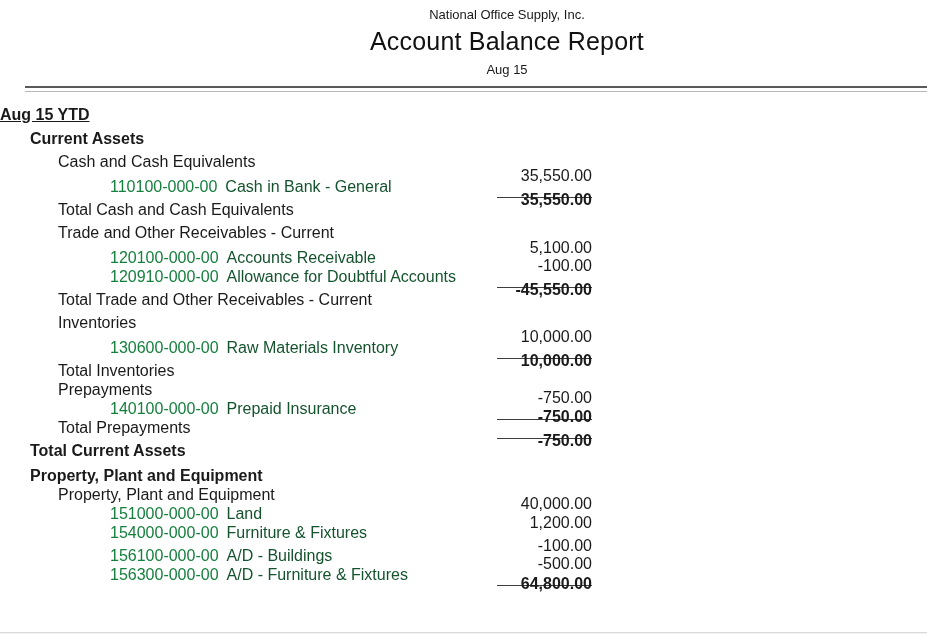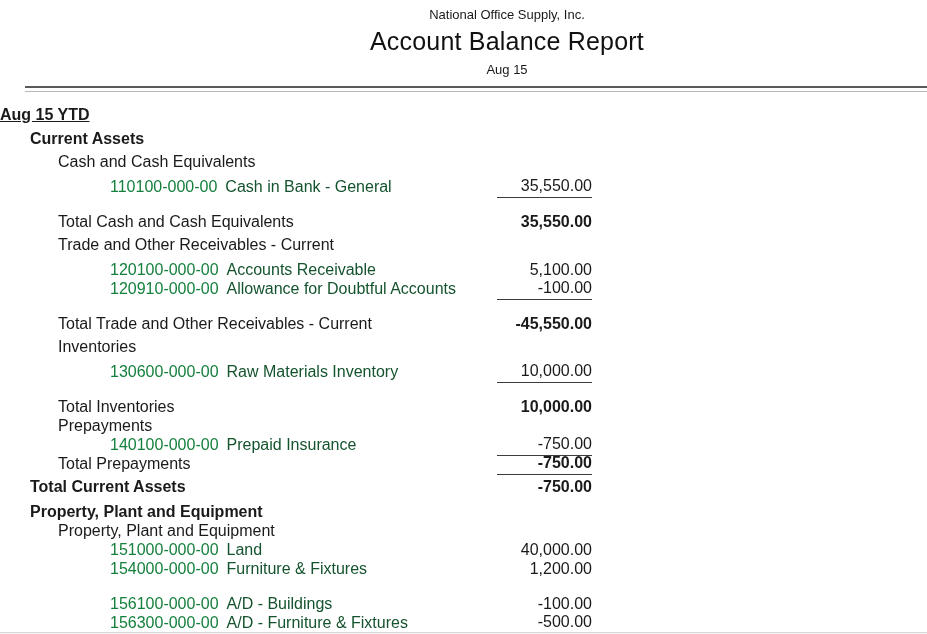--- a/index.html
+++ b/index.html
@@ -68,31 +68,31 @@
   .ind-section .lbl { left: 30px; font-weight: bold; }
   .ind-sub .lbl { left: 58px; }
   .ind-account .lbl { left: 110px; }
   .ind-total .lbl { left: 58px; }
   .ind-grand .lbl { left: 30px; font-weight: bold; }
   .amount {
     position: absolute;
     left: 497px;
     width: 95px;
     bottom: 0;
-    padding-bottom: 2px;
+    padding-bottom: 12px;
     text-align: right;
   }
   .amt-bold .amount { font-weight: bold; }
   .uline .amount { border-bottom: 1px solid #3c3c3c; }
   .acct-num { color: #15803d; }
   .acct-name { margin-left: 8px; color: #14532d; }
   .sp4 { margin-top: 4px; }
   .sp5 { }
   .sp6 { margin-top: 6px; }
-  .sp1 { margin-top: 16px; }
+  .sp1 { margin-top: 4px; }
   .page-bottom-divider {
     position: absolute;
     left: 0;
     bottom: 0;
     width: 927px;
     border-top: 1px solid #d9d9d9;
     height: 1px;
     background: #f2f2f2;
   }
 </style>

